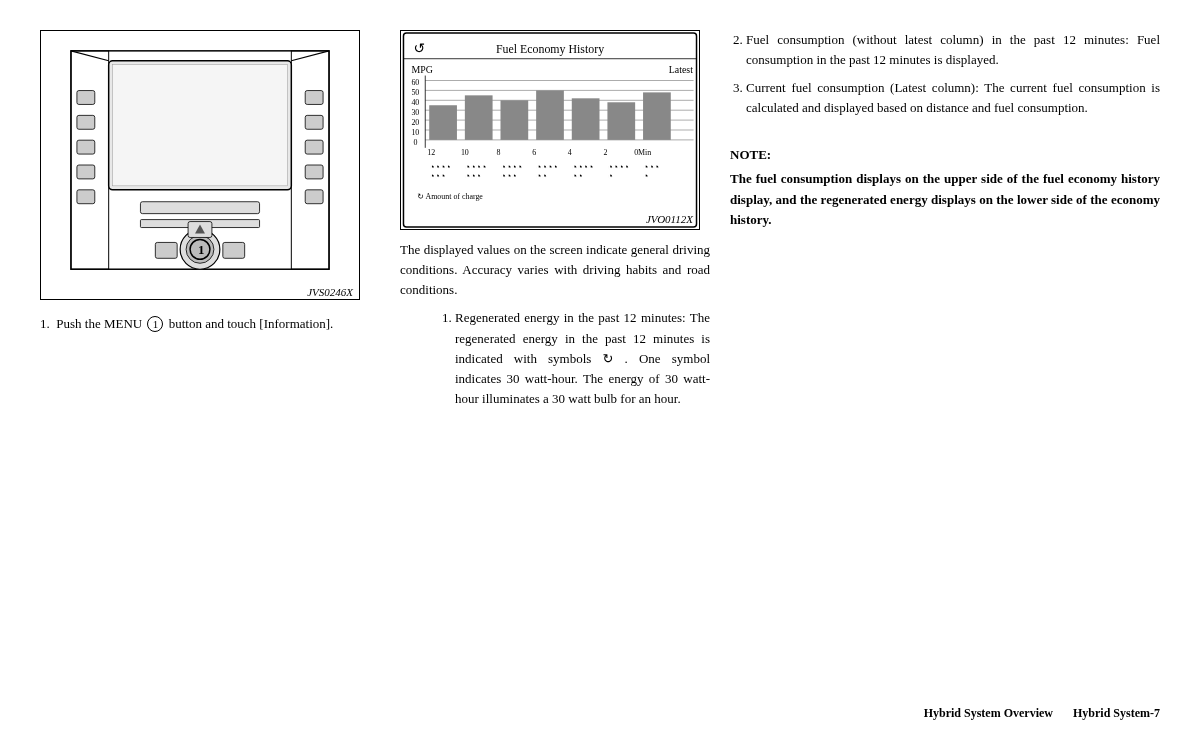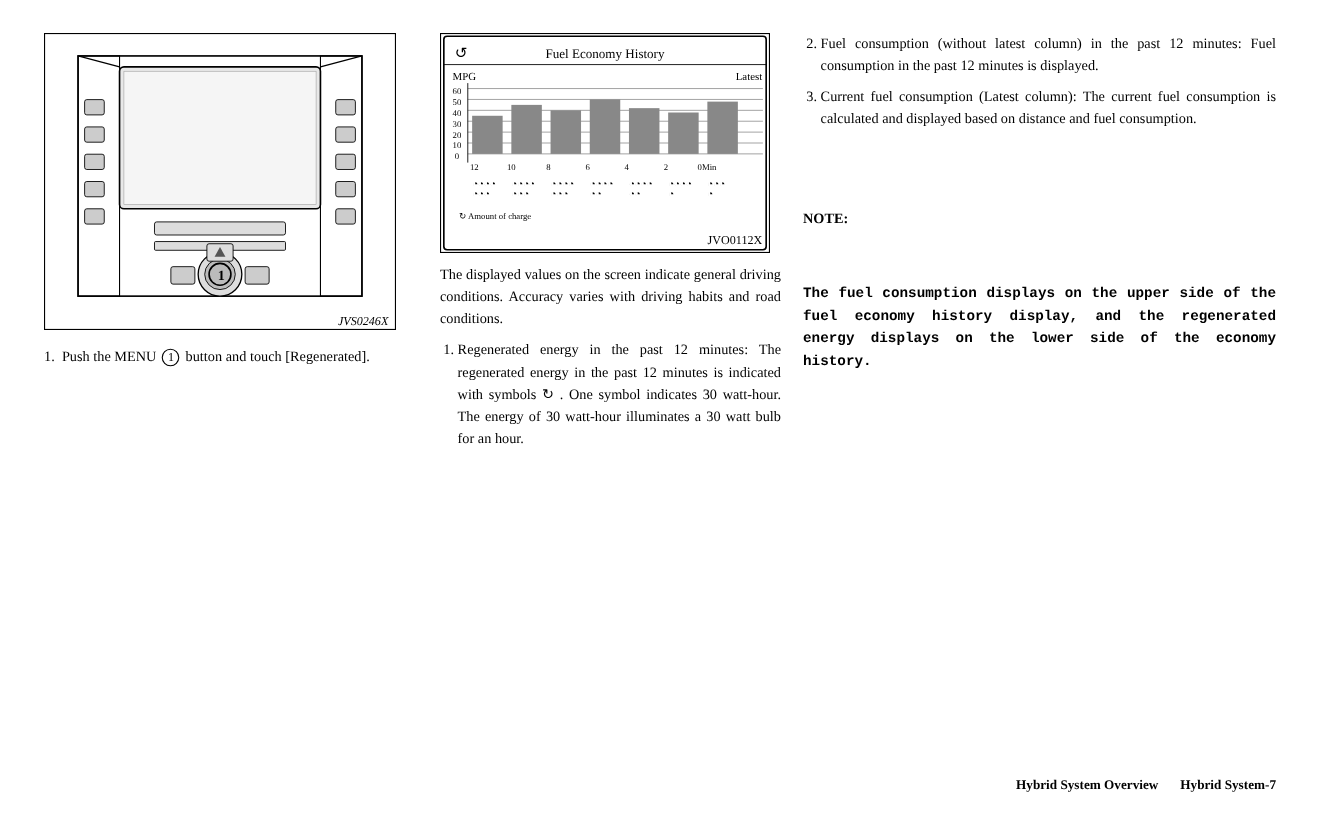--- a/index.html
+++ b/index.html
@@ -73,63 +73,63 @@
       height: 200px;
       position: relative;
       background: #fff;
       margin-bottom: 10px;
     }
     .fuel-screen-label {
       position: absolute;
       bottom: 4px;
       right: 6px;
       font-size: 11px;
+      font-style: italic;
     }
     .mid-text {
       font-size: 13px;
       line-height: 1.55;
     }
     .mid-text p {
       margin-bottom: 8px;
       text-align: justify;
     }
     .mid-text ol {
       padding-left: 16px;
     }
     .mid-text ol li {
       margin-bottom: 6px;
       text-align: justify;
+      margin-left: 39px;
     }
     
     .right-col {
       flex: 1;
       display: flex;
       flex-direction: column;
       font-size: 13px;
       line-height: 1.55;
-      gap: 44px;
     }
     .right-col ol {
       padding-left: 16px;
       margin-bottom: 10px;
     }
     .right-col ol li {
       margin-bottom: 8px;
       text-align: justify;
     }
     .note-label {
       font-weight: bold;
       margin-bottom: 4px;
       margin-top: 8px;
     }
     .note-text {
       font-weight: bold;
       text-align: justify;
       line-height: 1.6;
-      font-family: Liberation Mono, monospace;
     }
     
     .footer {
       display: flex;
       justify-content: flex-end;
       align-items: center;
       padding-top: 8px;
       border-top: none;
       font-size: 12px;
     }
@@ -199,21 +199,21 @@
           <rect x="148" y="192" width="24" height="16" rx="2" fill="#ddd" stroke="#000" stroke-width="0.8"></rect>
           <polygon points="160,195 155,204 165,204" fill="#555"></polygon>
         </svg>
         <span class="car-diagram-label">JVS0246X</span>
       </div>
 
       <div class="left-steps">
         <p>
           <span>1.&nbsp; Push the MENU</span>
           <span style="display:inline-block;border:1.5px solid #000;border-radius:50%;width:16px;height:16px;text-align:center;line-height:14px;font-size:11px;margin:0 2px;"><span>1</span></span>
-          <span>button and touch [Regenerated].</span>
+          <span>button and touch [Information].</span>
         </p>
       </div>
     </div>
 
     <div class="mid-col">
       <div class="fuel-screen">
         <svg class="fuel-svg" viewBox="0 0 300 200" xmlns="http://www.w3.org/2000/svg">
 
           <rect x="2" y="2" width="296" height="196" fill="#fff" stroke="#000" stroke-width="1.5" rx="3"></rect>
 

